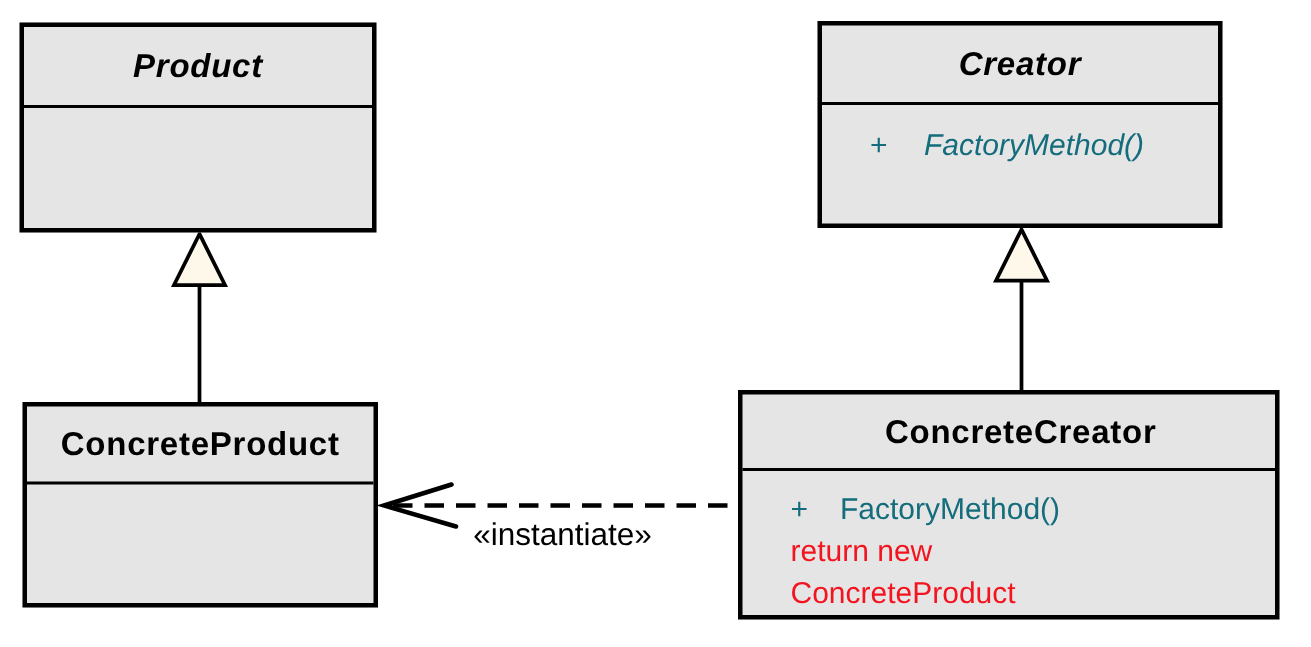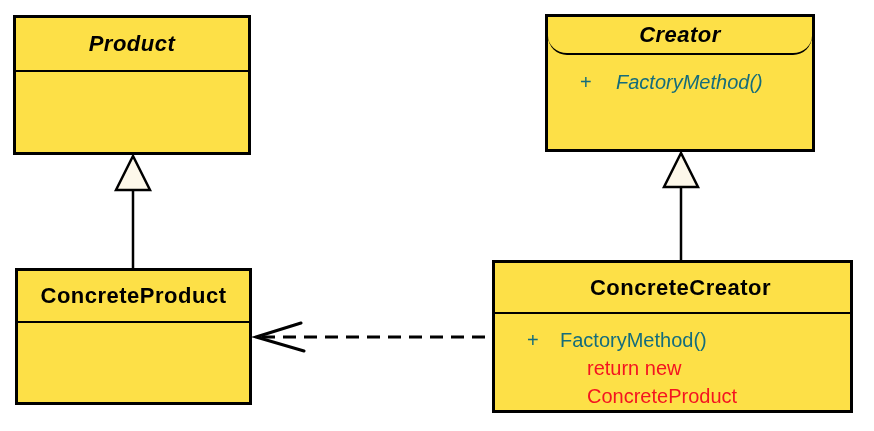--- a/index.html
+++ b/index.html
@@ -18,21 +18,21 @@
   .connectors {
     position: absolute;
     left: 0;
     top: 0;
     width: 874px;
     height: 431px;
   }
   .uml-class {
     position: absolute;
     box-sizing: border-box;
-    background: #fde047;
+    background: #e5e5e5;
     border: 3px solid #000000;
   }
   .uml-class .title {
     box-sizing: border-box;
     border-bottom: 2px solid #000000;
     display: flex;
     align-items: center;
     justify-content: center;
     font-size: 22px;
     font-weight: bold;
@@ -70,21 +70,20 @@
   .cc-body .method-row {
     line-height: 28px;
   }
   .cc-body .method-row .vis {
     width: 33px;
   }
   .pseudocode-line {
     font-size: 20px;
     line-height: 28px;
     color: #F41420;
-    margin-left: 60px;
     white-space: nowrap;
   }
   .instantiate-label {
     position: absolute;
     left: 286px;
     top: 345px;
     width: 178px;
     text-align: center;
     font-size: 21px;
     color: #000000;
@@ -107,21 +106,21 @@
     <line x1="262" y1="337" x2="494" y2="337" stroke="#000000" stroke-width="3" stroke-dasharray="13 8"></line>
     <polyline points="301,323 256,337 304,351" fill="none" stroke="#000000" stroke-width="3" stroke-linecap="round"></polyline>
   </svg>
 
   <div class="uml-class" style="left:13px; top:15px; width:238px; height:140px;">
     <div class="title abstract" style="height:54px;">Product</div>
     <div class="body"></div>
   </div>
 
   <div class="uml-class" style="left:545px; top:14px; width:270px; height:138px;">
-    <div class="title abstract" style="height:38px;border-radius:25px;">Creator</div>
+    <div class="title abstract" style="height:53px;">Creator</div>
     <div class="body creator-body">
       <div class="method-row abstract">
         <span class="vis">+</span><span class="sig">FactoryMethod()</span>
       </div>
     </div>
   </div>
 
   <div class="uml-class" style="left:15px; top:268px; width:237px; height:137px;">
     <div class="title" style="height:52px;">ConcreteProduct</div>
     <div class="body"></div>
@@ -131,14 +130,15 @@
     <div class="title" style="height:51px;padding-left:16px;">ConcreteCreator</div>
     <div class="body cc-body">
       <div class="method-row">
         <span class="vis">+</span><span class="sig">FactoryMethod()</span>
       </div>
       <div class="pseudocode-line">return new</div>
       <div class="pseudocode-line">ConcreteProduct</div>
     </div>
   </div>
 
+  <div class="instantiate-label">«instantiate»</div>
 
 </div>
 
 </body></html>

